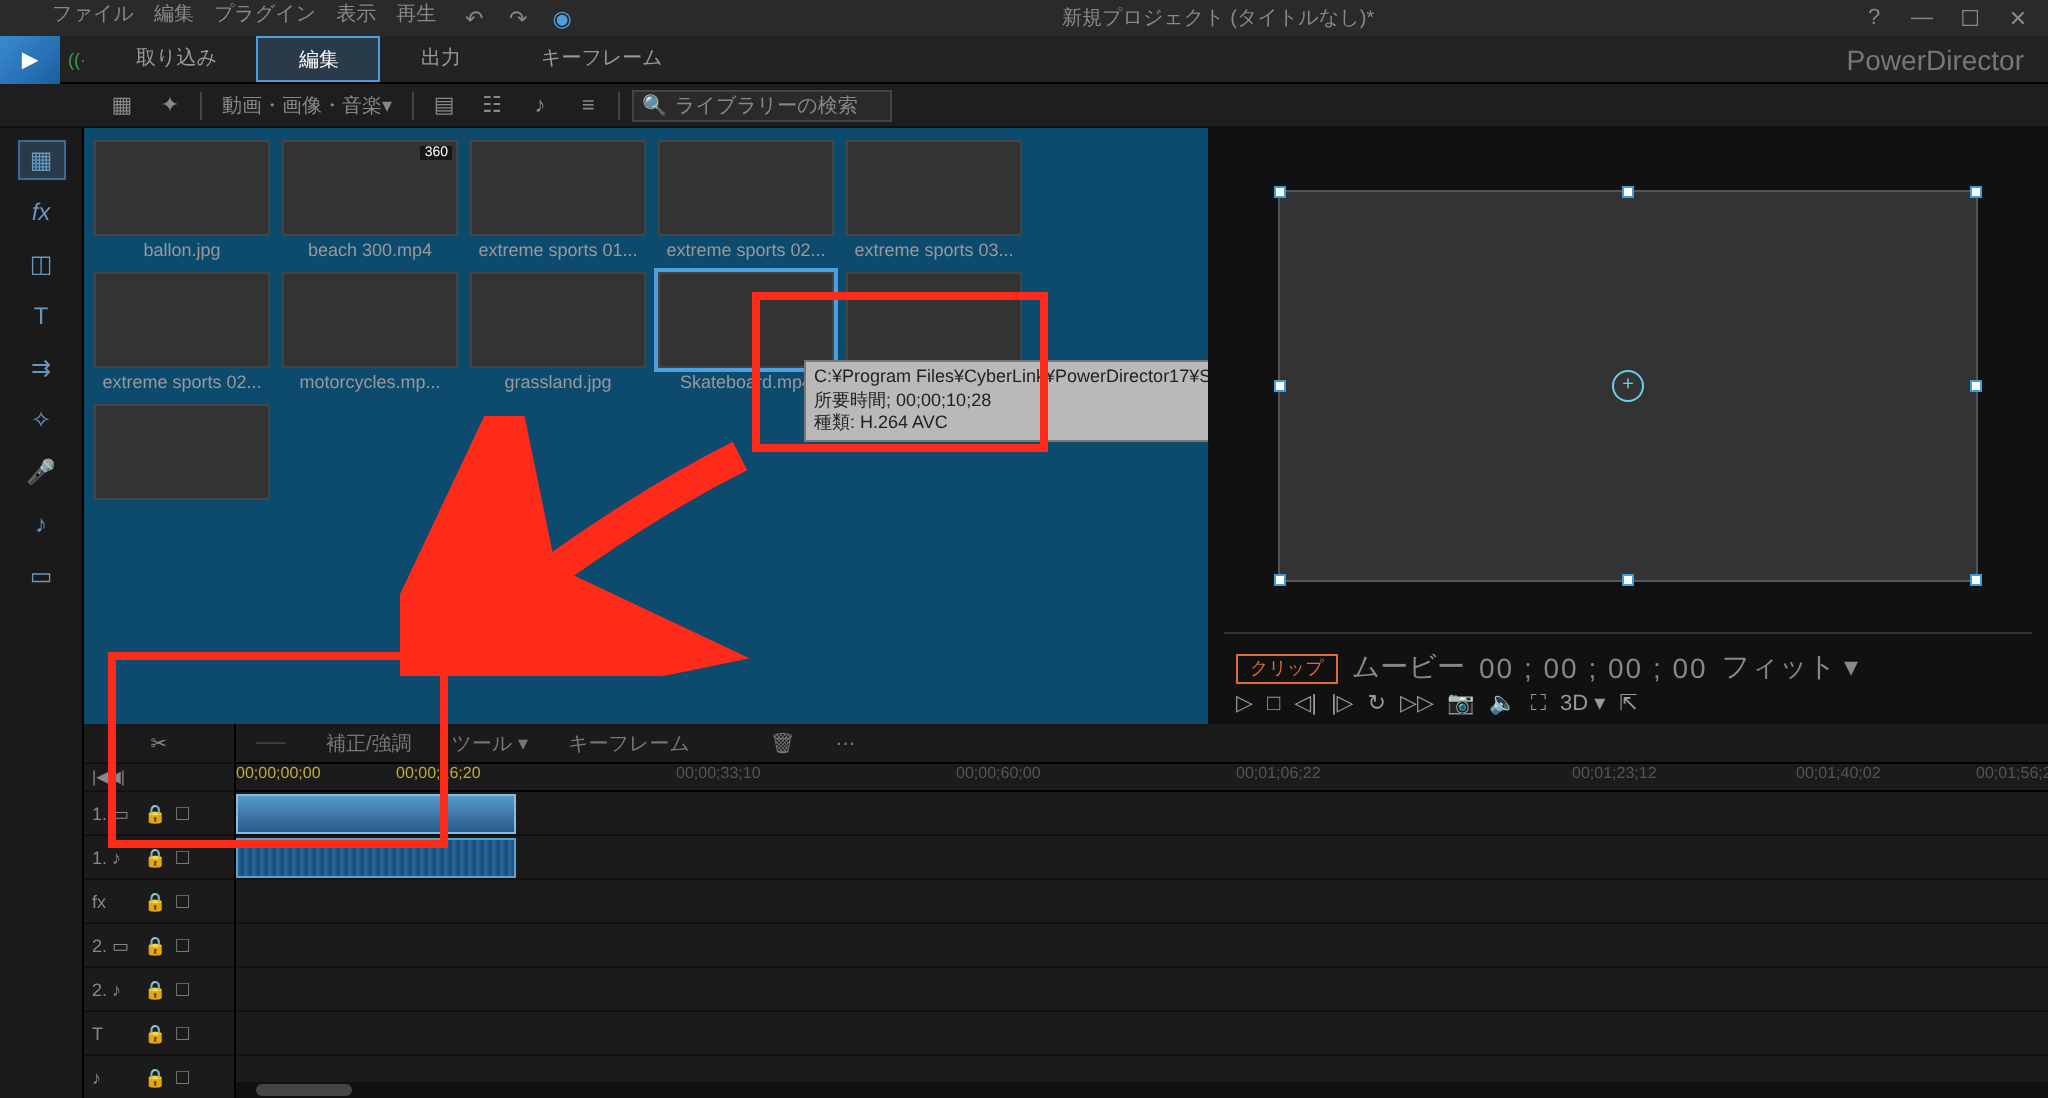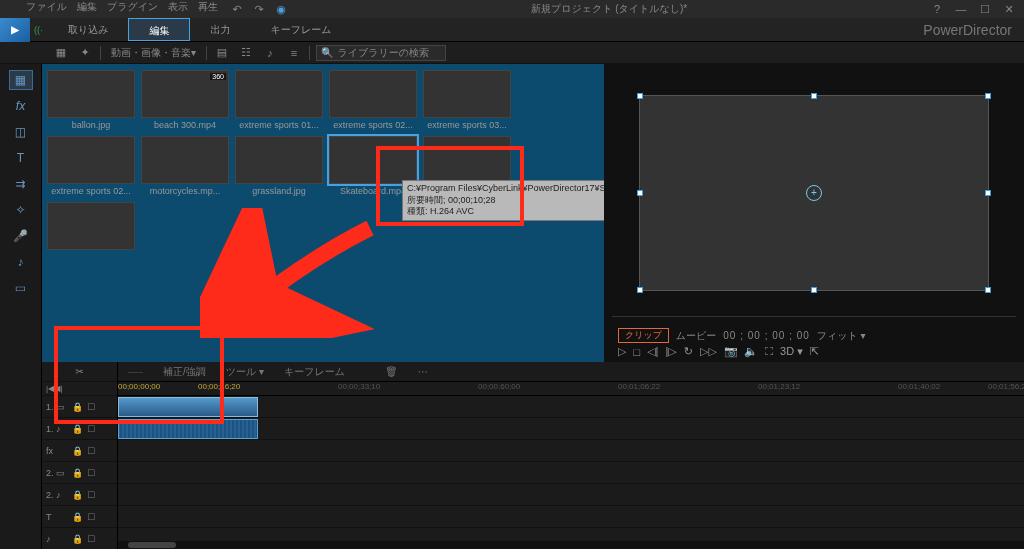--- a/index.html
+++ b/index.html
@@ -47,21 +47,21 @@
   .tooltip { position:absolute; background:#b9b9b9; color:#222; padding:2px 4px; font-size:9px; border:1px solid #777; line-height:1.3; z-index:40; white-space:nowrap;}
 
   
   .preview { width: 420px; background:#111; padding: 6px 8px 4px 8px; display:flex; flex-direction:column; }
   .preview .canvas-wrap{ flex:1; display:flex; align-items:center; justify-content:center; position:relative; }
   .preview .canvas { width: 350px; height: 196px; background:#333 center/cover no-repeat; border:1px solid #555; position:relative; }
   .preview .canvas .handle { position:absolute; width:6px; height:6px; background:#fff; border:1px solid #3aa0e0;}
   .preview .ctrlbar { height: 42px; border-top:1px solid #333; display:flex; flex-direction:column; justify-content:flex-end; gap:2px;}
   .ctrlbar-row { display:flex; align-items:center; gap:7px; padding:0 6px; }
   .pvbtn { font-size:11px; color:#999; cursor:pointer; }
-  .pvlabel { font-size:10px; color:#888; }
+  .pvlabel { font-size:14px; color:#888; }
   .pvlabel.clip { color:#e06a3a; border:1px solid #e06a3a; padding:0 6px; font-size:9px;}
 
   
   .timeline { flex: 1; background:#1b1b1b; display:flex; min-height:0;}
   .tl-track-labels { width: 76px; background:#1b1b1b; border-right:1px solid #000; }
   .tl-row { height: 22px; display:flex; align-items:center; gap:4px; padding:0 4px; border-bottom:1px solid #111; }
   .tl-row .tag { font-size:9px; color:#888; width:22px; }
   .lock-icon,.eye-icon{ font-size:9px; color:#777; cursor:pointer; }
 
   .tl-body { flex:1; position:relative; overflow:hidden; }
@@ -317,21 +317,21 @@
           <span data-interactable="true">キーフレーム</span>
           <span data-interactable="true" style="margin-left:20px;">🗑</span>
           <span data-interactable="true">⋯</span>
         </div>
         <div class="ruler" data-interactable="true" id="ruler">
             <span class="r0" data-interactable="false" style="left: 0px;">00;00;00;00</span>
             <span class="r0" data-interactable="false" style="left: 80px;">00;00;16;20</span>
             <span data-interactable="false" style="left: 220px;">00;00;33;10</span>
             <span data-interactable="false" style="left: 360px;">00;00;60;00</span>
             <span data-interactable="false" style="left: 500px;">00;01;06;22</span>
-            <span data-interactable="false" style="left: 640px;">00;01;23;12</span>
+            <span data-interactable="false" style="left: 668px;">00;01;23;12</span>
             <span data-interactable="false" style="left: 780px;">00;01;40;02</span>
             <span data-interactable="false" style="left: 870px;">00;01;56;22</span>
           </div>
         <div class="track-area" id="track-area">
             <div class="track" data-interactable="true">
               <div class="clip-video" data-interactable="true" style="width: 140px;"></div>
             </div>
             <div class="track" data-interactable="true">
               <div class="clip-audio" data-interactable="true" style="width: 140px;"></div>
             </div>

